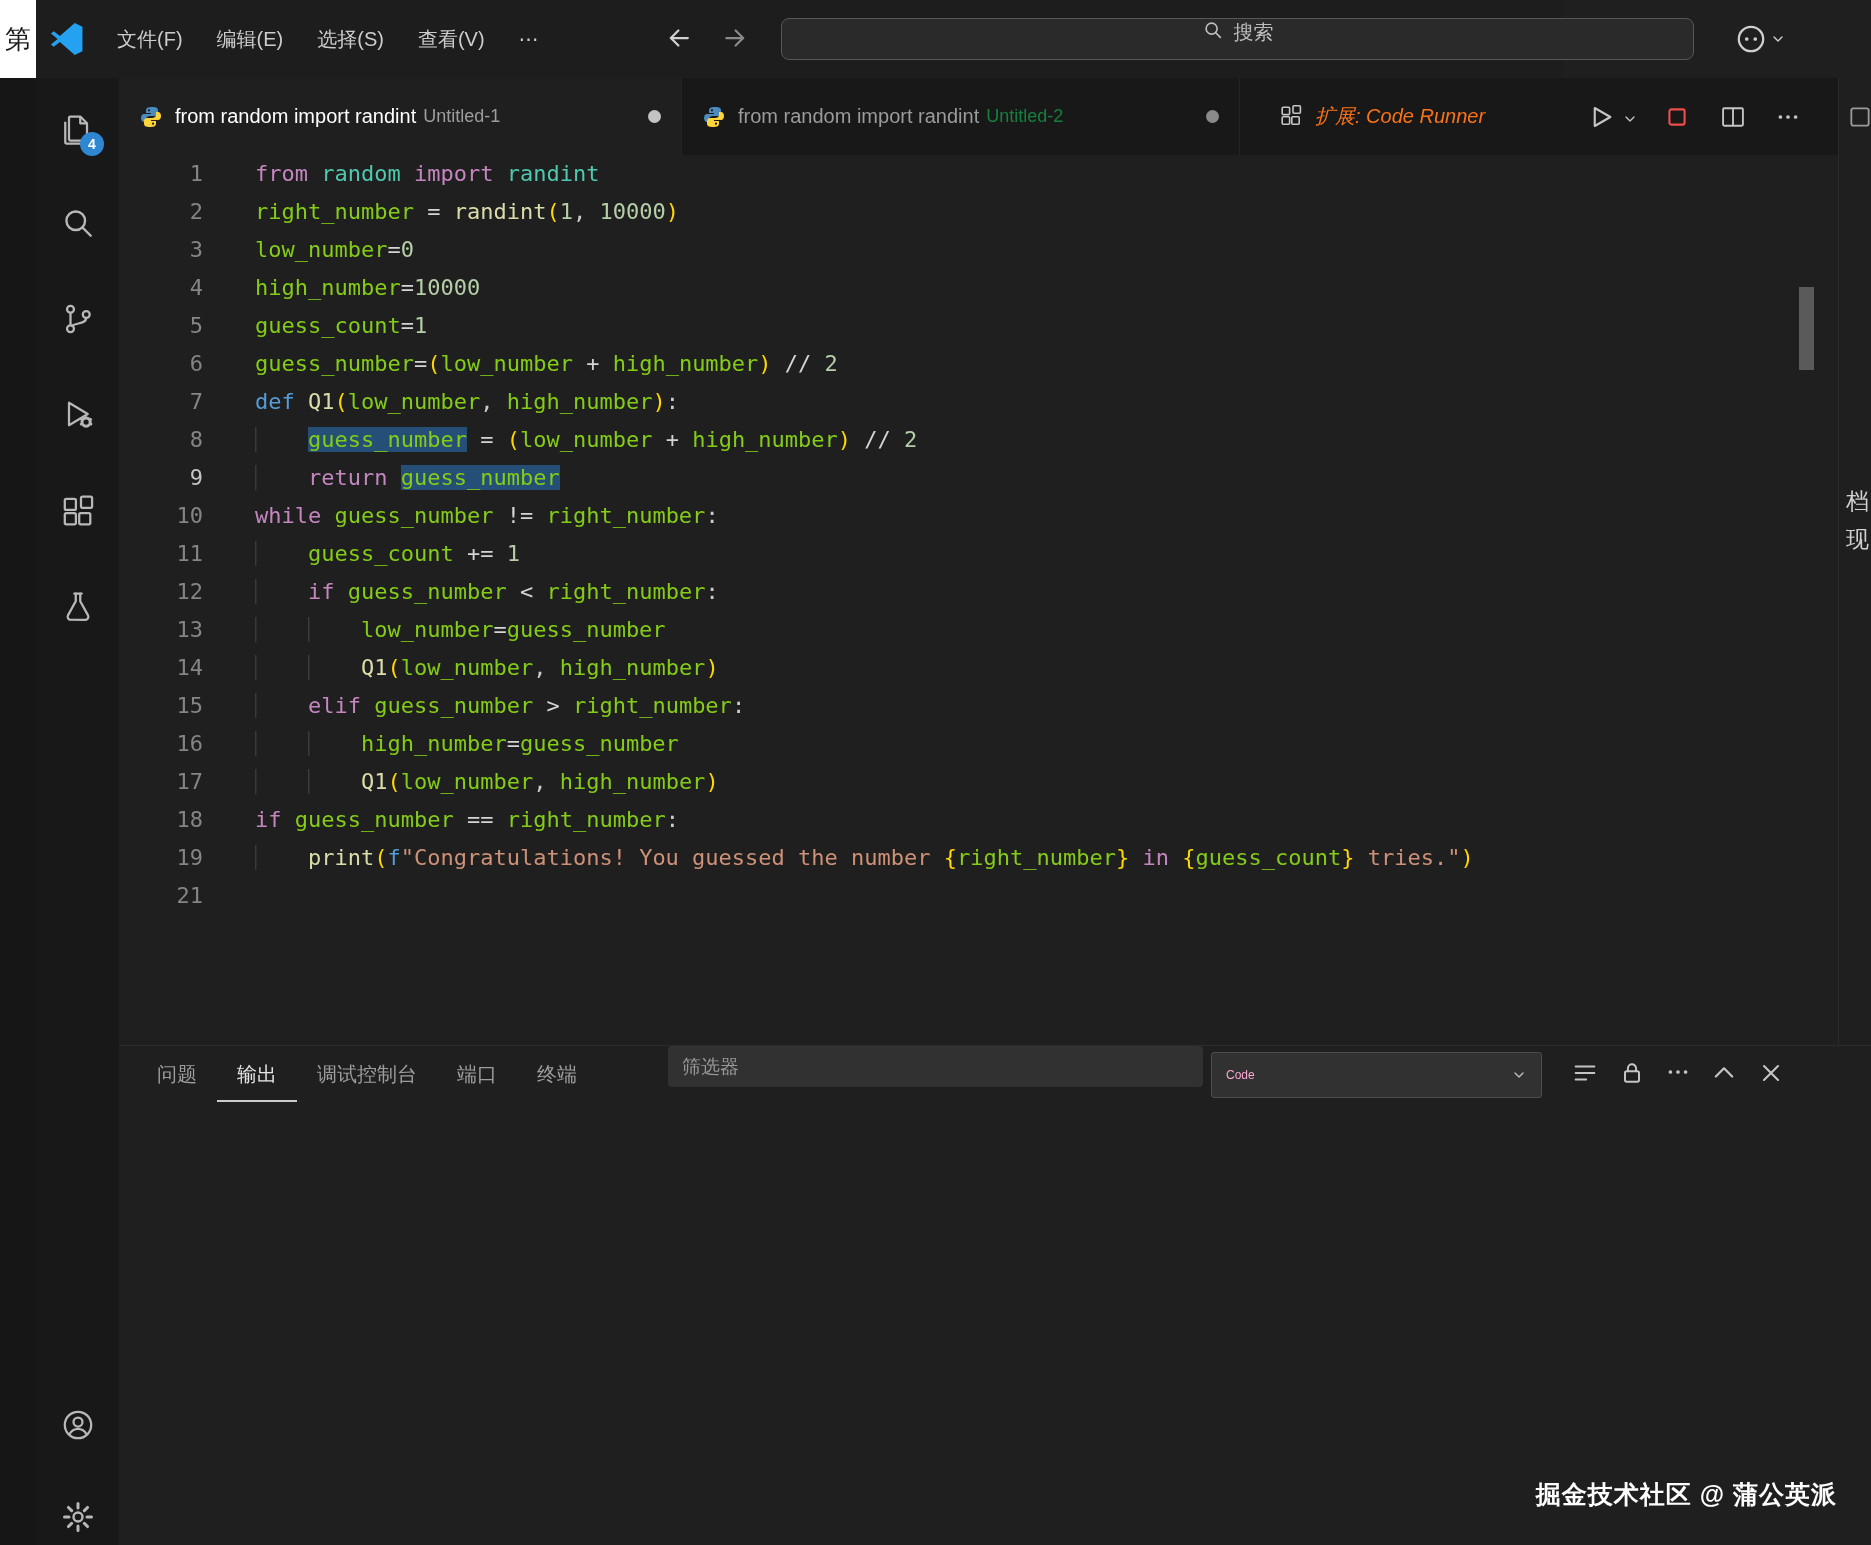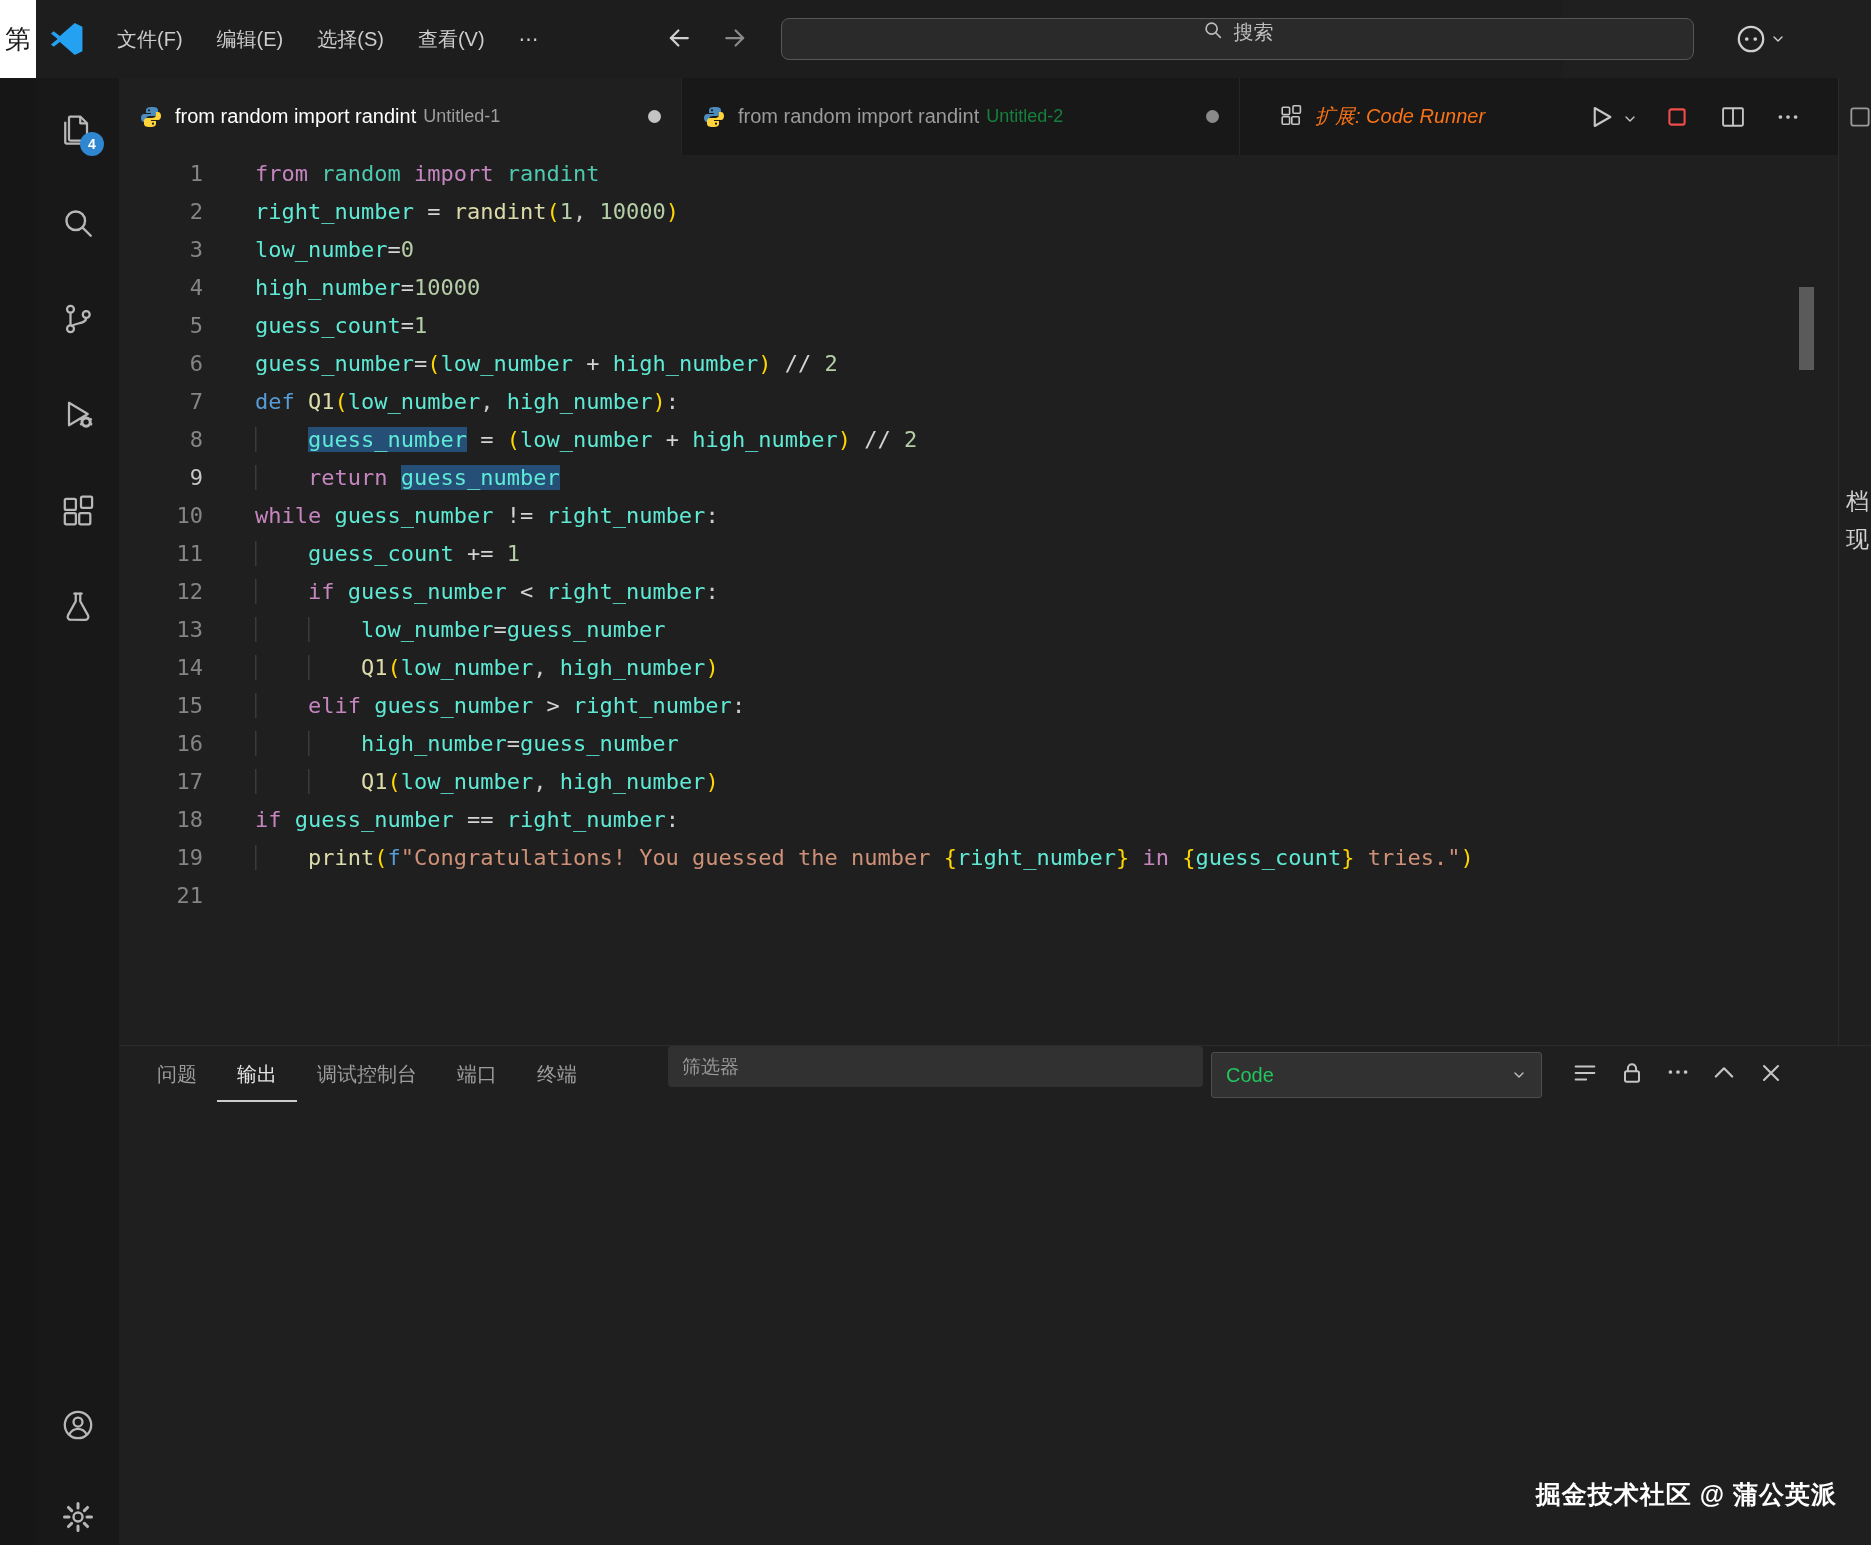--- a/index.html
+++ b/index.html
@@ -55,21 +55,21 @@
   #tab-more { left:1656px; top:26px; }
 
   
   .editor { position:absolute; left:119px; top:155px; width:1719px; height:890px; background:#1f1f1f;
             font-family:"DejaVu Sans Mono","Liberation Mono",monospace; font-size:22px; }
   .cline { display:flex; height:38px; line-height:38px; }
   .ln { width:84px; text-align:right; color:#858585; flex:none; }
   .ln.active { color:#c6c6c6; }
   .lcode { margin-left:52px; white-space:pre; }
   .tk.pl { color:#cccccc; } .tk.kw { color:#C586C0; } .tk.kw2 { color:#569CD6; }
-  .tk.fn { color:#DCDCAA; } .tk.var { color:#5eead4;text-align:right; } .tk.num { color:#B5CEA8; }
+  .tk.fn { color:#DCDCAA; } .tk.var { color:#84cc16;text-align:right; } .tk.num { color:#B5CEA8; }
   .tk.op { color:#d4d4d4; } .tk.str { color:#CE9178; } .tk.typ { color:#4EC9B0; }
   .tk.p1 { color:#ffd700; }
   .tk.ig { box-shadow:inset 1.5px 0 0 #3a3a3a; }
   .tk.hl { background:#264f78; }
   .scroll-thumb { position:absolute; left:1799px; top:287px; width:15px; height:83px; background:#5a5a5a; }
 
   
   .rightstrip { position:absolute; left:1838px; top:78px; width:33px; height:967px; background:#1f1f1f;
                 border-left:1px solid #2b2b2b; overflow:hidden; }
   .rs-icon { position:absolute; left:8px; top:26px; color:#9a9a9a; }
@@ -82,21 +82,21 @@
            border-top:1px solid #2b2b2b; }
   .ptabs { position:absolute; left:18px; top:0; height:56px; display:flex; align-items:stretch; }
   .ptab { padding:0 20px; display:flex; align-items:center; font-size:20px; color:#9d9d9d; white-space:nowrap; }
   .ptab.active { color:#e5e5e5; box-shadow:inset 0 -2px 0 #cccccc; }
   .pfilter { position:absolute; left:549px; top:0; width:535px; height:41px; background:#313131; border:none;
              border-radius:4px; color:#cfcfcf; font-size:19px; padding:0 14px;
              font-family:"Liberation Sans",sans-serif; outline:none; }
   .pfilter::placeholder { color:#989898; }
   .pselect { position:absolute; left:1092px; top:6px; width:331px; height:46px; background:#313131;
              border:1px solid #4d4d4d; border-radius:3px; display:flex; align-items:center;
-             padding:0 14px; font-size:20px; color:#22c55e; }
+             padding:0 14px; font-size:12px; color:#f9a8d4; }
   .pselect .chev { margin-left:auto; display:inline-flex; color:#c0c0c0; }
   .picons { position:absolute; left:1452px; top:13px; display:flex; gap:19px; color:#c5c5c5; }
   .picons > span { display:inline-flex; }
   .output-line { position:absolute; left:44px; top:76px; white-space:pre;
                  font-family:"DejaVu Sans Mono","Liberation Mono",monospace; font-size:22px; line-height:38px; }
   .tk.warm { color:#ce9178; } .tk.plain { color:#cccccc; }
 
   .watermark { position:absolute; right:34px; top:1478px; font-size:25px; font-weight:bold;
                color:#ffffff; letter-spacing:1px; }
   .icn { display:inline-flex; }

